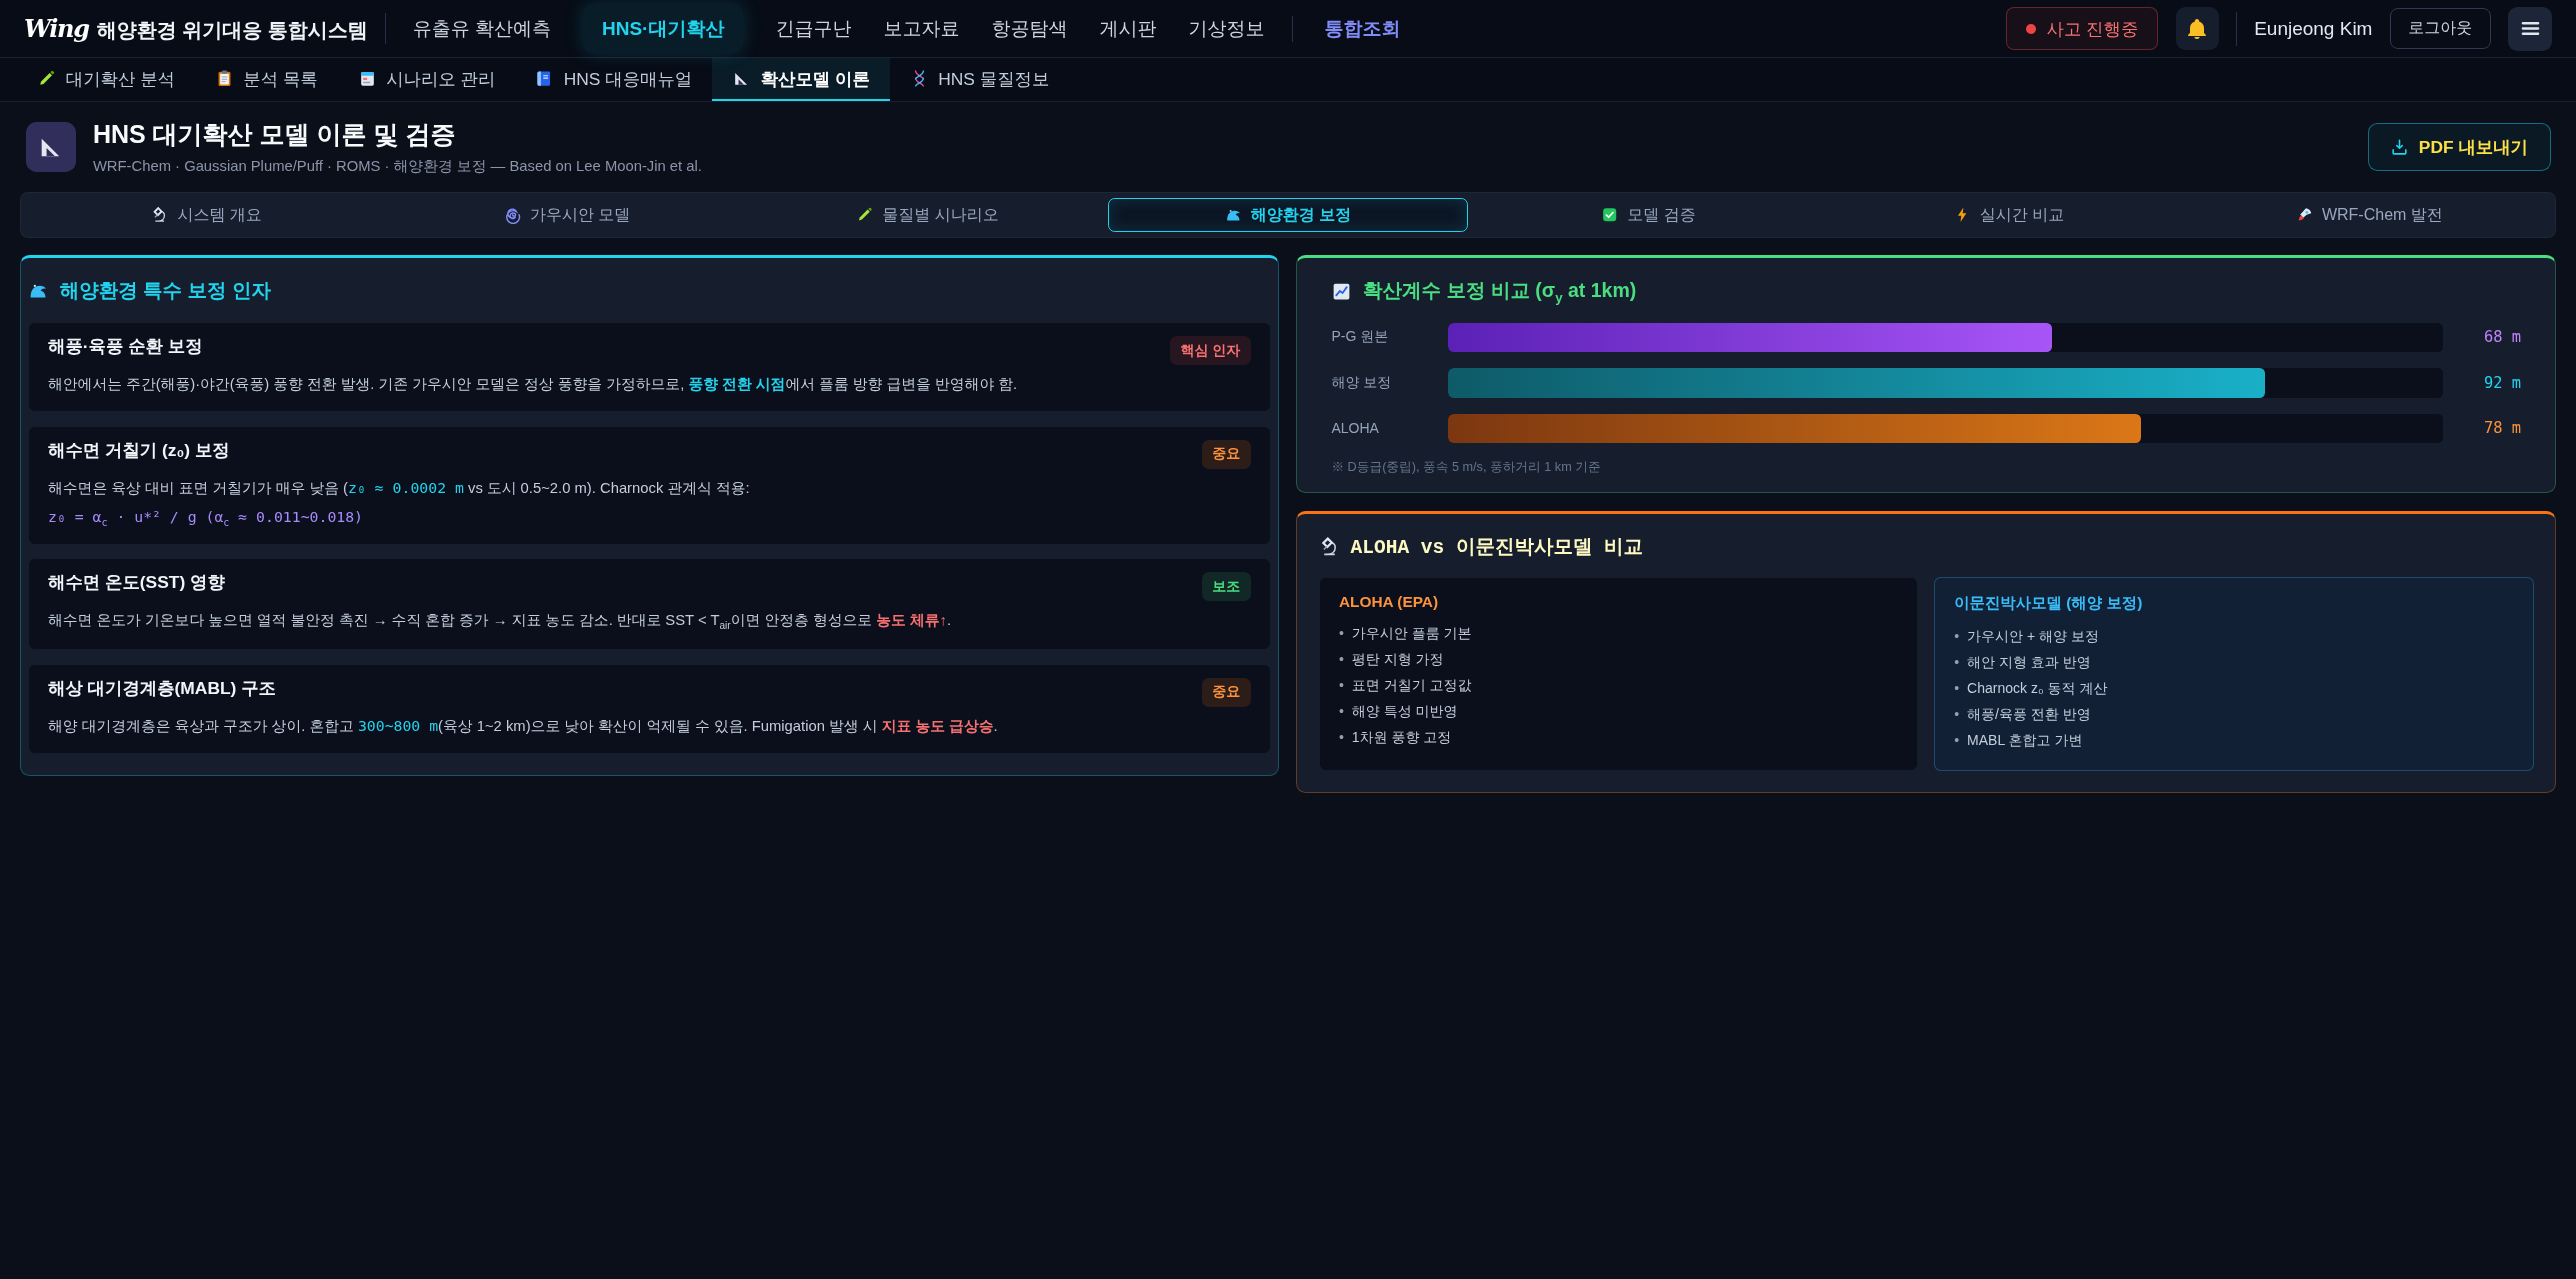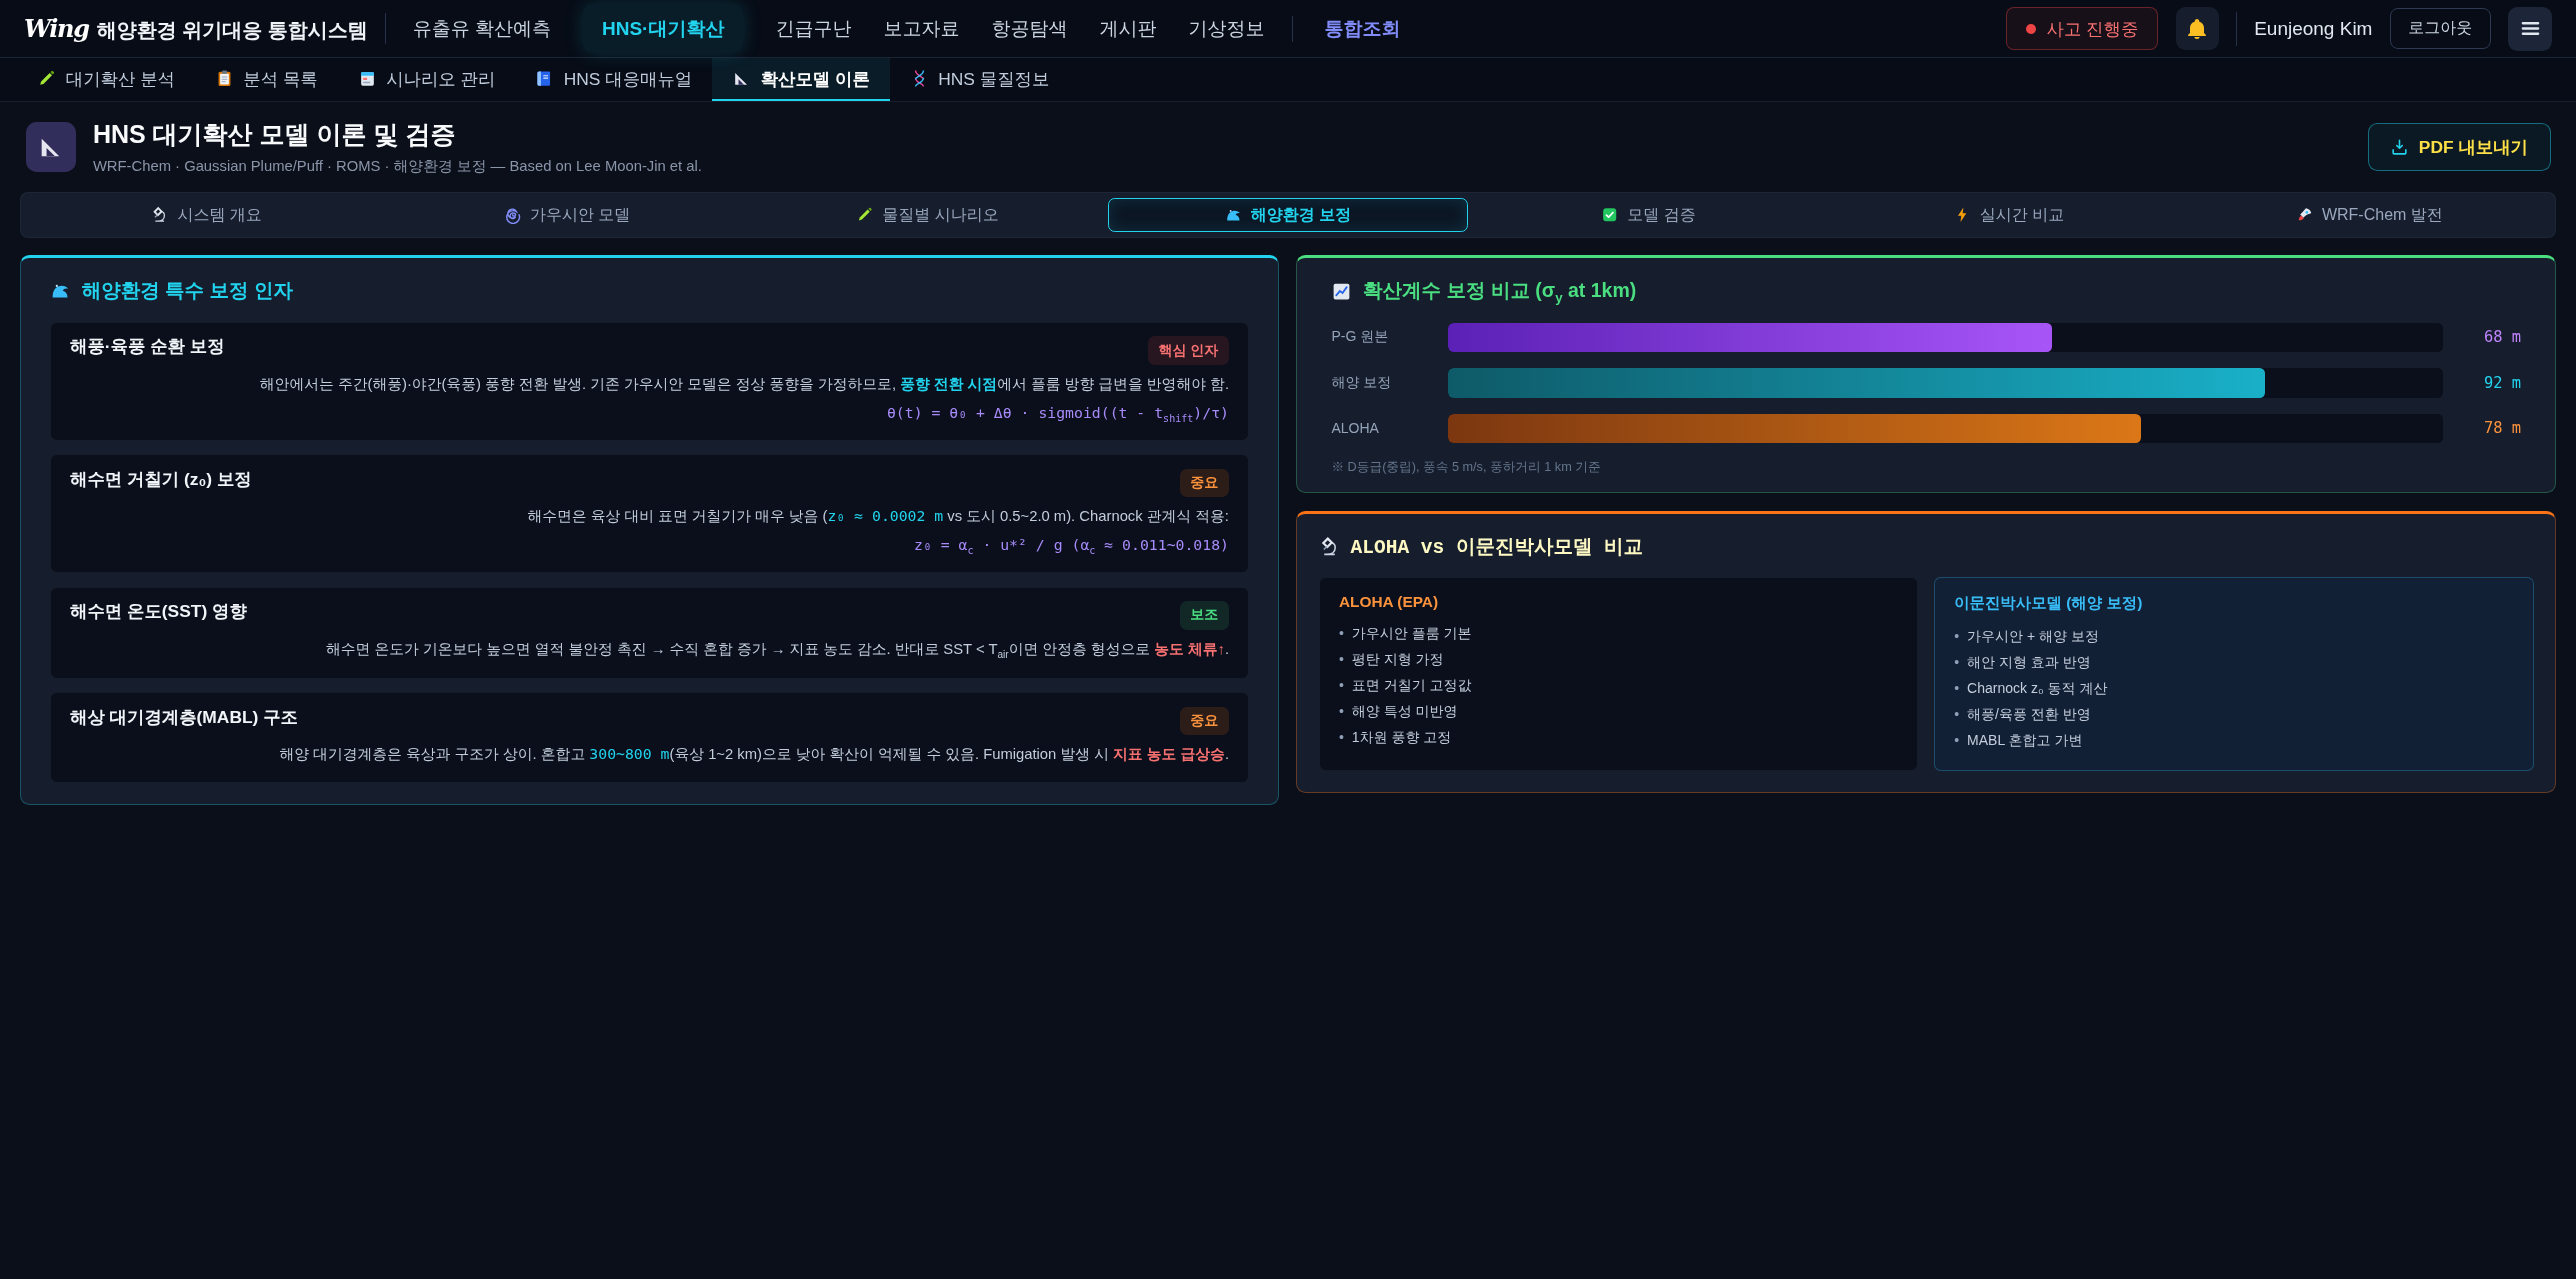--- a/index.html
+++ b/index.html
@@ -62,21 +62,21 @@
 
   
   .tab-bar { margin:4px 20px 17.4px; background:#161e2e; border:0.7px solid rgba(148,163,184,.07); border-radius:8px; display:flex; padding:5.4px; height:46px; }
   .tab { flex:1; display:flex; align-items:center; justify-content:center; gap:8.7px; font-size:16px; color:#9aa7bd; border-radius:6.7px; border:1.3px solid transparent; cursor:pointer; white-space:nowrap; }
   .tab .icon { font-size:17.4px; }
   .tab.active { border-color:#22d3ee; color:#22d3ee; font-weight:700; background:#0c1624; box-shadow:0 0 14.8px rgba(34,211,238,.15) inset; }
 
   
   .content { display:grid; grid-template-columns:1259px 1fr; gap:17.4px; padding:0 20px; align-items:start; }
   .panel { background:#161e2e; border-radius:9.4px; }
-  .left-panel { border:0.7px solid rgba(34,211,238,.30); border-top:3.4px solid #22d3ee; padding:19px 29px 8px;text-align:right; }
+  .left-panel { border:0.7px solid rgba(34,211,238,.30); border-top:3.4px solid #22d3ee; padding:19px 7px 8px; }
   .green-panel { border:0.7px solid rgba(74,222,128,.30); border-top:3.4px solid #4ade80; padding:19px 34px 16px; }
   .orange-panel { border:0.7px solid rgba(249,115,22,.35); border-top:3.4px solid #f97316; padding:19px 21.5px 21.5px; margin-top:17.4px; }
   .panel-title { font-size:19.5px; font-weight:700; display:flex; align-items:center; gap:10.7px; margin-bottom:17.4px; }
   .panel-title .icon { font-size:21px; }
   .panel-title.cyan { color:#22d3ee; }
   .panel-title.green { color:#4ade80; }
   .panel-title.orange { color:#fef9c3;font-family:Liberation Mono, monospace; }
   sub { font-size:.68em; }
 
   
@@ -319,21 +319,20 @@
         </span>
       <span>해양환경 특수 보정 인자</span>
     </h2>
     <div id="cards">
         <article class="card">
        <div class="card-head">
          <h3 class="card-title">해풍·육풍 순환 보정</h3>
          <span class="badge red">핵심 인자</span>
        </div>
        <p class="card-desc">해안에서는 주간(해풍)·야간(육풍) 풍향 전환 발생. 기존 가우시안 모델은 정상 풍향을 가정하므로, <span class="hl-cyan">풍향 전환 시점</span>에서 플룸 방향 급변을 반영해야 함.</p>
-       <div class="formula">θ(t) = θ₀ + Δθ · sigmoid((t - t<sub>shift</sub>)/τ)</div>
      </article>
         <article class="card">
        <div class="card-head">
          <h3 class="card-title">해수면 거칠기 (z₀) 보정</h3>
          <span class="badge orange">중요</span>
        </div>
        <p class="card-desc">해수면은 육상 대비 표면 거칠기가 매우 낮음 (<span class="hl-mono">z₀ ≈ 0.0002 m</span> vs 도시 0.5~2.0 m). Charnock 관계식 적용:</p>
        <div class="formula">z₀ = α<sub>c</sub> · u*² / g (α<sub>c</sub> ≈ 0.011~0.018)</div>
      </article>
         <article class="card">

